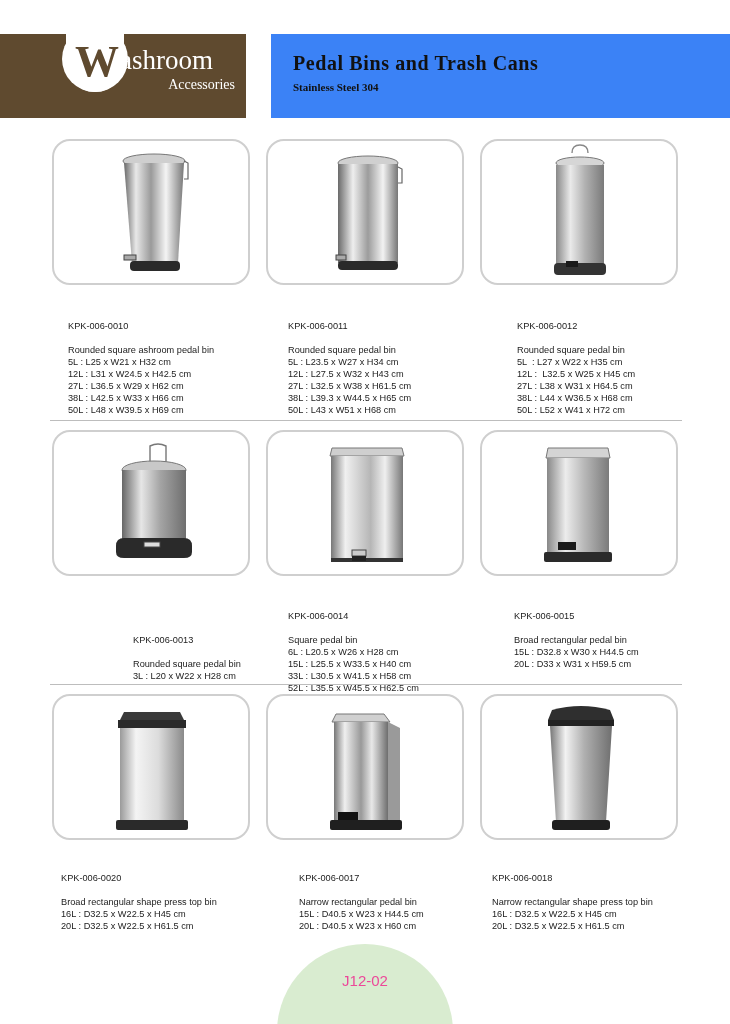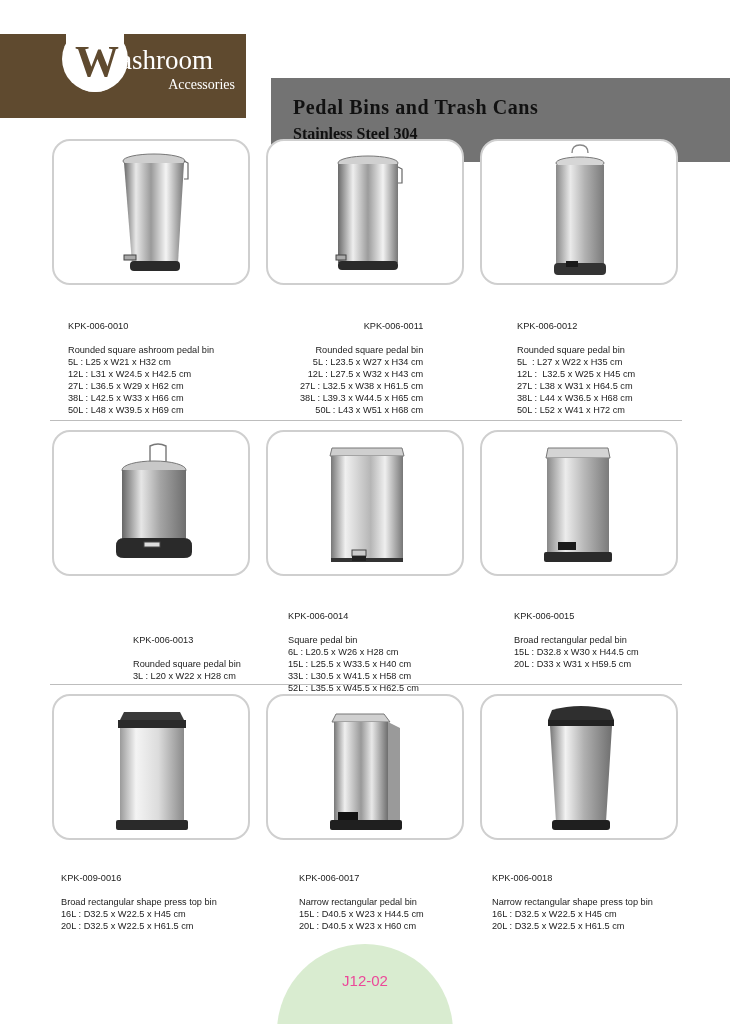--- a/index.html
+++ b/index.html
@@ -6,23 +6,23 @@
   html, body { width: 730px; height: 1024px; background: #ffffff; overflow: hidden; }
   body { position: relative; font-family: "Liberation Sans", sans-serif; color: #222; }
 
   .brand-block { position: absolute; left: 0; top: 34px; width: 246px; height: 84px; background: #5f4a2f; }
   .brand-circle { position: absolute; left: 66px; top: 0; width: 58px; height: 58px; border-radius: 0 0 29px 29px; background: #fff; }
   .brand-circle::before { content: ""; position: absolute; left: -4px; top: -8px; width: 66px; height: 66px; border-radius: 50%; background:#fff; }
   .brand-w { position: absolute; left: 70px; top: 6px; width: 54px; text-align: center; font-family: "Liberation Serif", serif; font-weight: bold; font-size: 44px; color: #5f4a2f; line-height: 44px; }
   .brand-rest { position: absolute; left: 120px; top: 12px; font-family: "Liberation Serif", serif; font-size: 27px; color: #fff; line-height: 28px; }
   .brand-sub { position: absolute; right: 11px; top: 43px; font-family: "Liberation Serif", serif; font-size: 14px; color: #fff; }
 
-  .title-block { position: absolute; left: 271px; top: 34px; width: 459px; height: 84px; background: #737373; margin-top: 44px; }
+  .title-block { position: absolute; left: 271px; top: 34px; width: 459px; height: 84px; background: #3b82f6; }
   .title-main { position: absolute; left: 22px; top: 18px; font-family: "Liberation Serif", serif; font-weight: bold; font-size: 20px; color: #111; letter-spacing: 0.6px; }
-  .title-sub { position: absolute; left: 22px; top: 47px; font-family: "Liberation Serif", serif; font-weight: bold; font-size: 16px; color: #111; }
+  .title-sub { position: absolute; left: 22px; top: 47px; font-family: "Liberation Serif", serif; font-weight: bold; font-size: 11px; color: #111; }
 
   .card { position: absolute; width: 198px; height: 146px; border: 2px solid #cfcfcf; border-radius: 18px; background: #fff; }
   .divider { position: absolute; left: 50px; width: 632px; height: 1px; background: #bdbdbd; }
 
   .info { position: absolute; font-size: 9.2px; line-height: 12px; color: #222; white-space: pre; }
   .info .code { display: block; margin-bottom: 12px; }
 
   .bin { position: absolute; }
 
   .page-badge { position: absolute; left: 277px; top: 944px; width: 176px; height: 176px; border-radius: 50%; background: #d9ecd0; }
@@ -98,21 +98,21 @@
 <div class="divider" style="top:420px;"></div>
 
 <div class="info" style="left:68px;top:296px;">
   <span class="code">KPK-006-0010</span><span>Rounded square ashroom pedal bin</span>
 <span>5L : L25 x W21 x H32 cm</span>
 <span>12L : L31 x W24.5 x H42.5 cm</span>
 <span>27L : L36.5 x W29 x H62 cm</span>
 <span>38L : L42.5 x W33 x H66 cm</span>
 <span>50L : L48 x W39.5 x H69 cm</span>
 </div>
-<div class="info" style="left:300px;top:296px;text-align:right;">
+<div class="info" style="left:288px;top:296px;">
   <span class="code">KPK-006-0011</span><span>Rounded square pedal bin</span>
 <span>5L : L23.5 x W27 x H34 cm</span>
 <span>12L : L27.5 x W32 x H43 cm</span>
 <span>27L : L32.5 x W38 x H61.5 cm</span>
 <span>38L : L39.3 x W44.5 x H65 cm</span>
 <span>50L : L43 x W51 x H68 cm</span>
 </div>
 <div class="info" style="left:517px;top:296px;">
   <span class="code">KPK-006-0012</span><span>Rounded square pedal bin</span>
 <span>5L  : L27 x W22 x H35 cm</span>
@@ -237,21 +237,21 @@
         </linearGradient>
       </defs>
     <path d="M8 4 q29 -8 58 0 l4 10 l-66 0 Z" fill="#2f2f2f"></path>
     <rect x="4" y="14" width="66" height="6" fill="#222"></rect>
     <path d="M6 20 L68 20 L62 116 L12 116 Z" fill="url(#st9)"></path>
     <rect x="8" y="114" width="58" height="10" rx="3" fill="#1f1f1f"></rect>
   </svg>
 </div>
 
 <div class="info" style="left:61px;top:848px;">
-  <span class="code">KPK-009-0016</span><span>Broad rectangular shape press top bin</span>
+  <span class="code">KPK-006-0020</span><span>Broad rectangular shape press top bin</span>
 <span>16L : D32.5 x W22.5 x H45 cm</span>
 <span>20L : D32.5 x W22.5 x H61.5 cm</span>
 </div>
 <div class="info" style="left:299px;top:848px;">
   <span class="code">KPK-006-0017</span><span>Narrow rectangular pedal bin</span>
 <span>15L : D40.5 x W23 x H44.5 cm</span>
 <span>20L : D40.5 x W23 x H60 cm</span>
 </div>
 <div class="info" style="left:492px;top:848px;">
   <span class="code">KPK-006-0018</span><span>Narrow rectangular shape press top bin</span>

